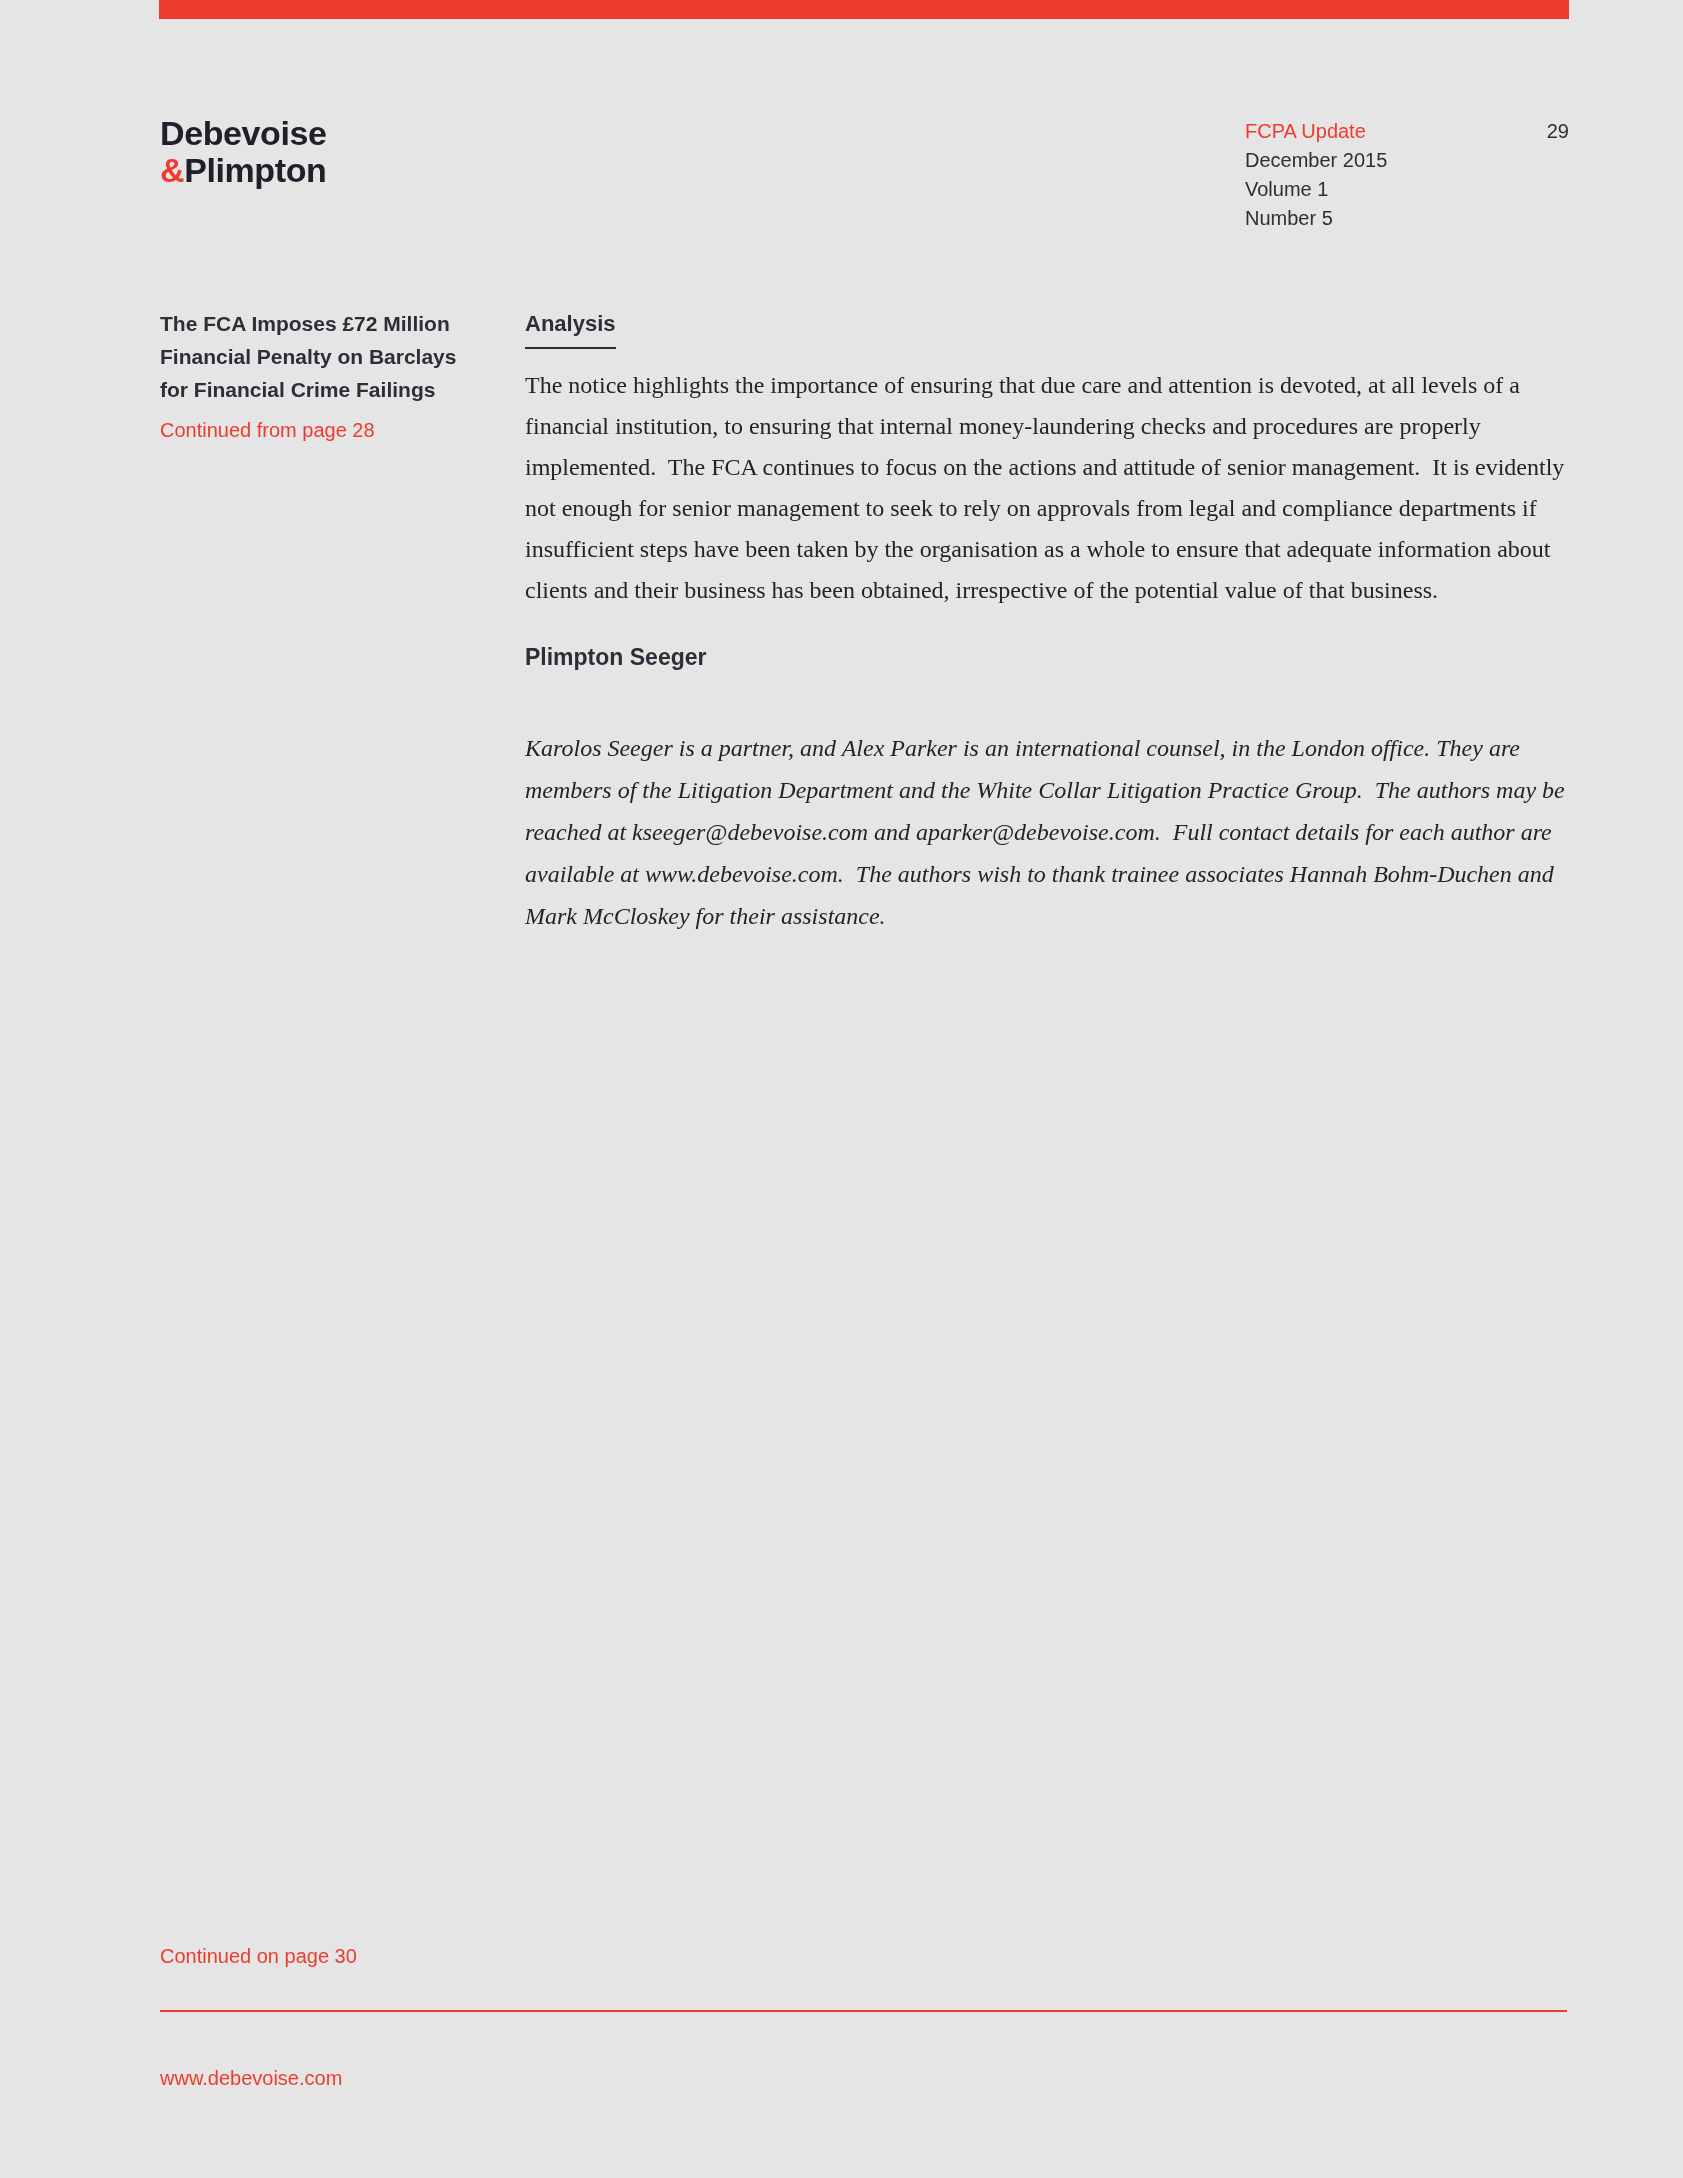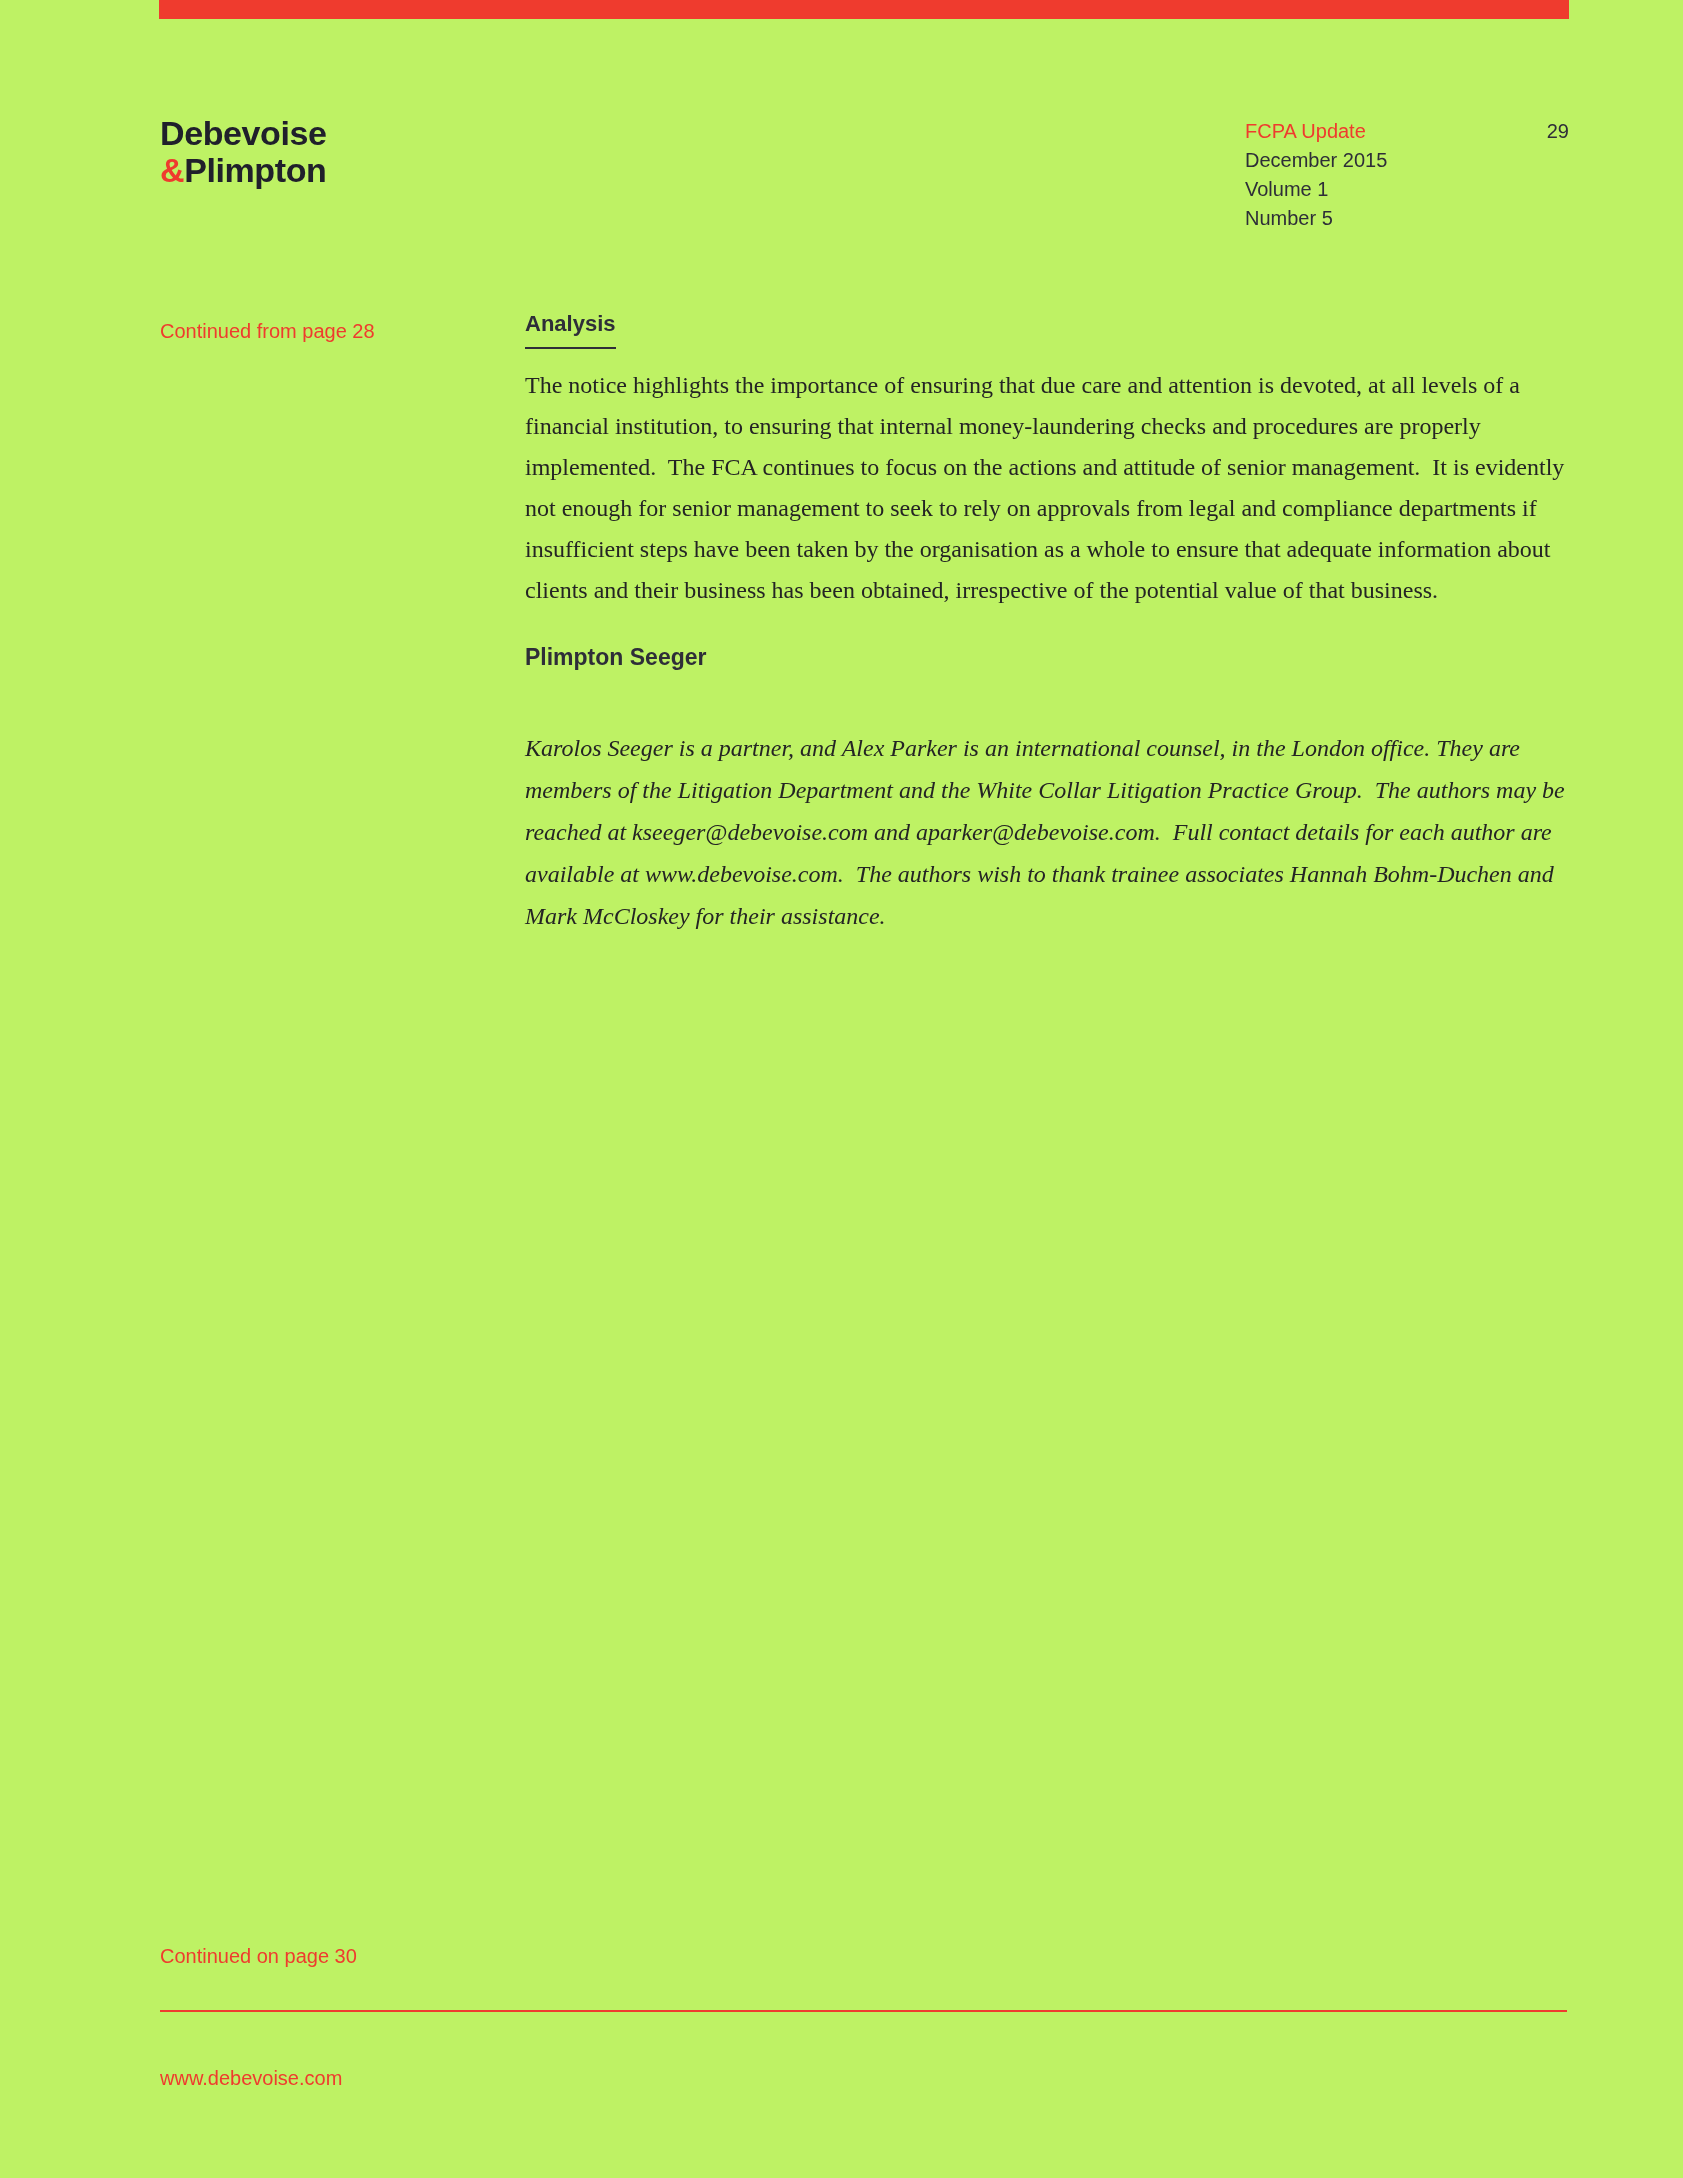--- a/index.html
+++ b/index.html
@@ -5,21 +5,21 @@
 <style>
   html, body {
     margin: 0;
     padding: 0;
     background: #ffffff;
   }
   .page {
     position: relative;
     width: 1683px;
     height: 2178px;
-    background: #bef264;
+    background: #e5e5e5;
     font-family: "Liberation Sans", sans-serif;
     overflow: hidden;
   }
 
   
   .top-bar {
     position: absolute;
     left: 159px;
     top: 0;
     width: 1410px;
@@ -177,20 +177,21 @@
   <div class="issue-info">
     <div class="pub-title">FCPA Update</div>
     <div>December 2015</div>
     <div>Volume 1</div>
     <div>Number 5</div>
   </div>
 
   <div class="page-number">29</div>
 
   <div class="sidebar">
+    <h1 class="article-title">The FCA Imposes £72 Million Financial Penalty on Barclays for Financial Crime Failings</h1>
     <div class="continued-from">Continued from page 28</div>
   </div>
 
   <div class="main-col">
     <h2 class="section-heading">Analysis</h2>
     <p class="body-para">The notice highlights the importance of ensuring that due care and attention is devoted, at all levels of a financial institution, to ensuring that internal money-laundering checks and procedures are properly implemented.  The FCA continues to focus on the actions and attitude of senior management.  It is evidently not enough for senior management to seek to rely on approvals from legal and compliance departments if insufficient steps have been taken by the organisation as a whole to ensure that adequate information about clients and their business has been obtained, irrespective of the potential value of that business.</p>
     <p class="author-name">Plimpton Seeger</p>
     <p class="author-bio"><span>Karolos Seeger is a partner, and Alex Parker is an international counsel, in the London office. They are members of the Litigation Department and the White Collar Litigation Practice Group.  The authors may be reached at </span><span class="bio-link">kseeger@debevoise.com</span><span> and </span><span class="bio-link">aparker@debevoise.com</span><span>.  Full contact details for each author are available at </span><span class="bio-link">www.debevoise.com</span><span>.  The authors wish to thank trainee associates Hannah Bohm-Duchen and Mark McCloskey for their assistance.</span></p>
   </div>
 

